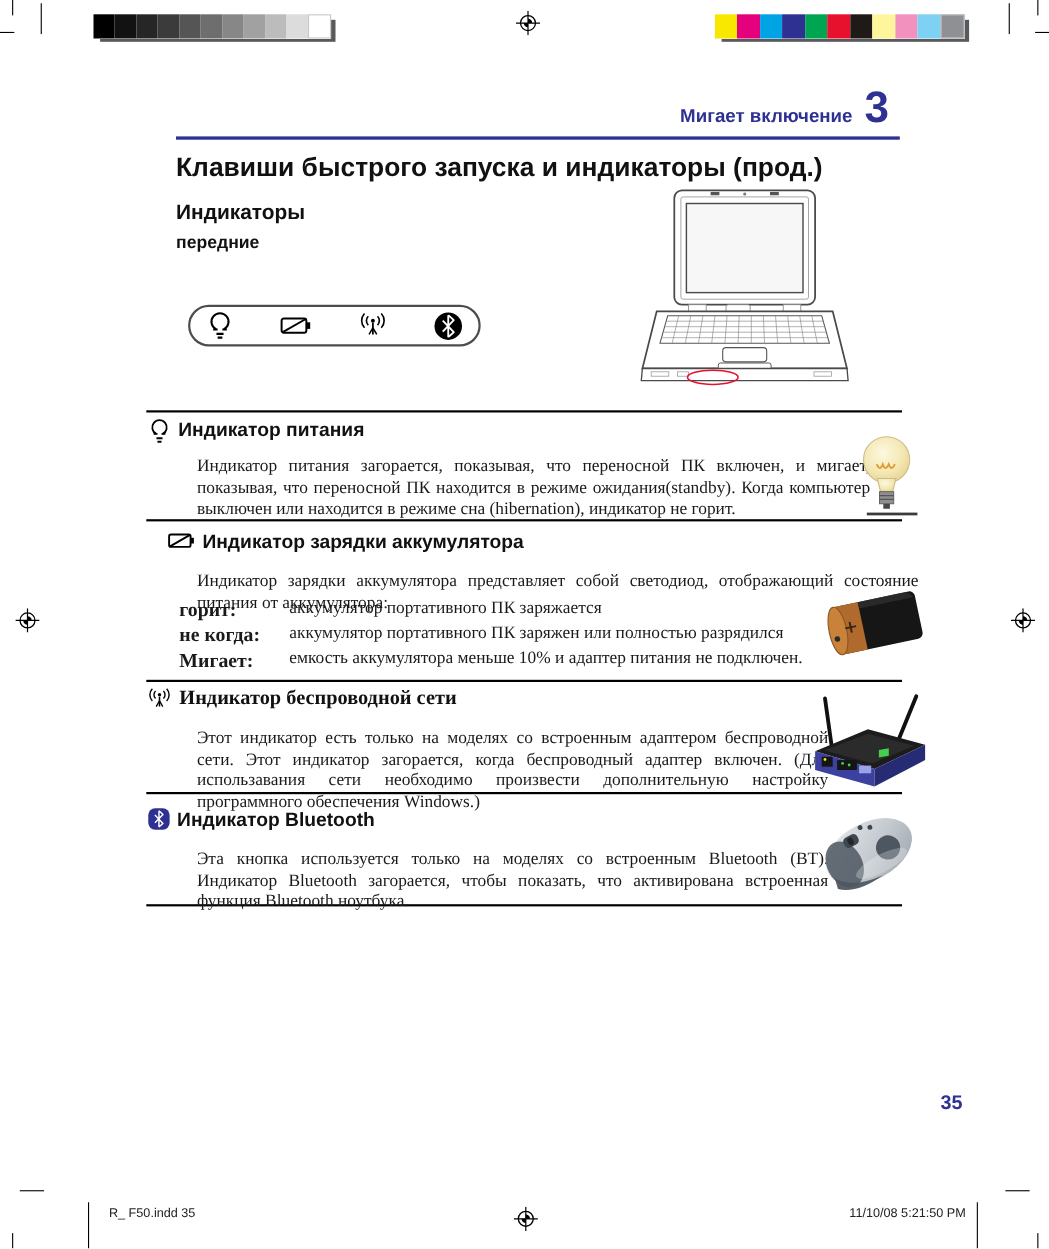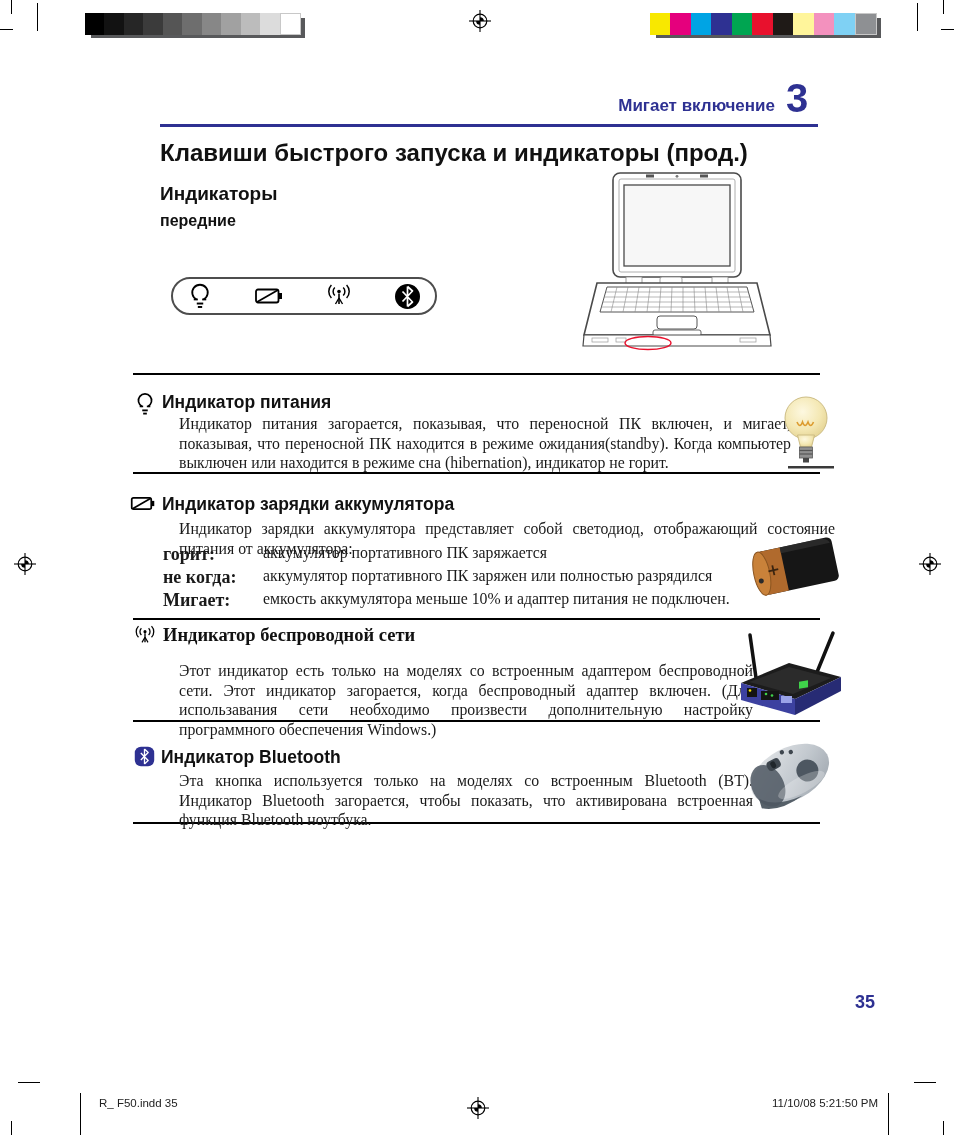--- a/index.html
+++ b/index.html
@@ -39,21 +39,21 @@
     border-radius:21px;display:flex;align-items:center;justify-content:space-between;
     padding:0 14px;box-sizing:border-box;background:#fff;}
   #indicator-strip svg{display:block;}
 
   
   .hrule{left:133px;width:687px;height:1.6px;background:#000;}
 
   
   .sec-head{font-weight:bold;color:#111;display:flex;align-items:flex-start;gap:6px;}
   .sec-head .ht{padding-top:1px;}
-  .sans-head{font-family:"Liberation Sans",sans-serif;font-size:17.5px;margin-top:12px;}
+  .sans-head{font-family:"Liberation Sans",sans-serif;font-size:17.5px;}
   .serif-head{font-family:"Liberation Serif",serif;font-size:18.5px;}
   .body-text{font-size:15.8px;line-height:19.5px;text-align:justify;margin:16px;}
   .state-label{font-weight:bold;font-size:18px;}
   .state-text{font-size:15.8px;}
 
   #page-number{left:826px;top:992px;font-family:"Liberation Sans",sans-serif;
     font-weight:bold;font-size:18px;color:#2e3192;margin-left:29px;}
 
   
   .footer-text{top:1097px;font-family:"Liberation Sans",sans-serif;font-size:11.5px;color:#222;}
@@ -237,21 +237,21 @@
   <rect x="10" y="74" width="46" height="2.5" fill="#3a3a3a"></rect>
   <circle cx="28" cy="26" r="21" fill="url(#bulbG)" stroke="#cdbd85" stroke-width="1"></circle>
   <path d="M19 30 q3 7 5.5 0 q2.5 7 5.5 0 q2.5 7 5.5 0" fill="none" stroke="#dd9c30" stroke-width="1.6"></path>
   <path d="M19.5 43 L22.5 55 H33.5 L36.5 43 Z" fill="url(#bulbG)" stroke="#cdbd85" stroke-width="1"></path>
   <rect x="21.5" y="55" width="13" height="11" fill="#8f8f8f" stroke="#5a5a5a" stroke-width="0.8"></rect>
   <line x1="21.5" y1="58.5" x2="34.5" y2="58.5" stroke="#555" stroke-width="1.2"></line>
   <line x1="21.5" y1="62" x2="34.5" y2="62" stroke="#555" stroke-width="1.2"></line>
   <rect x="25" y="66" width="6" height="4.5" fill="#474747"></rect>
 </svg>
 
-<div class="abs sec-head sans-head" style="left:130px;top:481px">
+<div class="abs sec-head sans-head" style="left:152px;top:481px">
   <svg width="26" height="21" viewBox="0 0 30 24">
     <rect x="2" y="5.5" width="22.5" height="13" rx="2" fill="none" stroke="#000" stroke-width="2"></rect>
     <rect x="25" y="9" width="3" height="6" fill="#000"></rect>
     <line x1="3" y1="18" x2="24" y2="6" stroke="#000" stroke-width="2"></line>
   </svg>
   <span class="ht">Индикатор зарядки аккумулятора</span>
 </div>
 <p class="abs body-text" style="left:163px;top:503px;width:656px">Индикатор зарядки аккумулятора представляет собой светодиод, отображающий состояние питания от аккумулятора:</p>
 <div class="abs state-label" style="left:163px;top:544px">горит:</div>
 <div class="abs state-text" style="left:263px;top:544px">аккумулятор портативного ПК заряжается</div>

